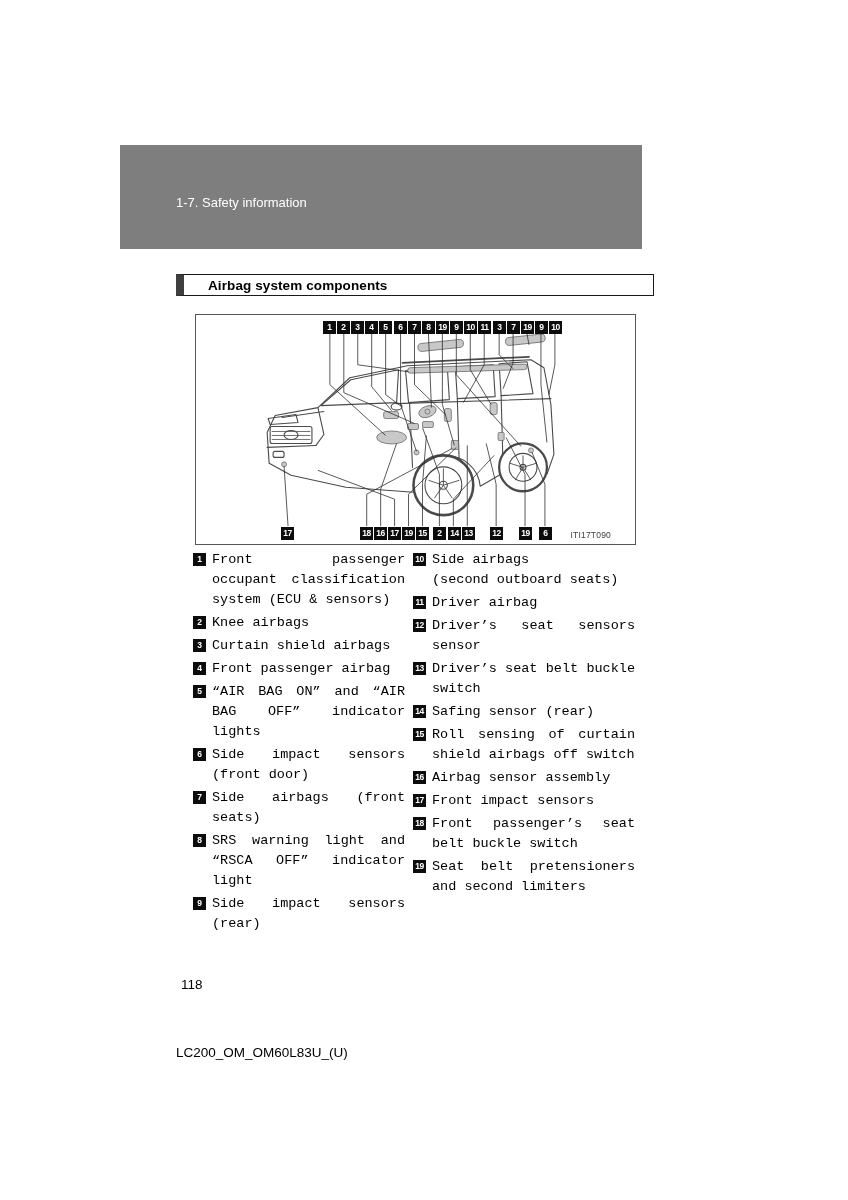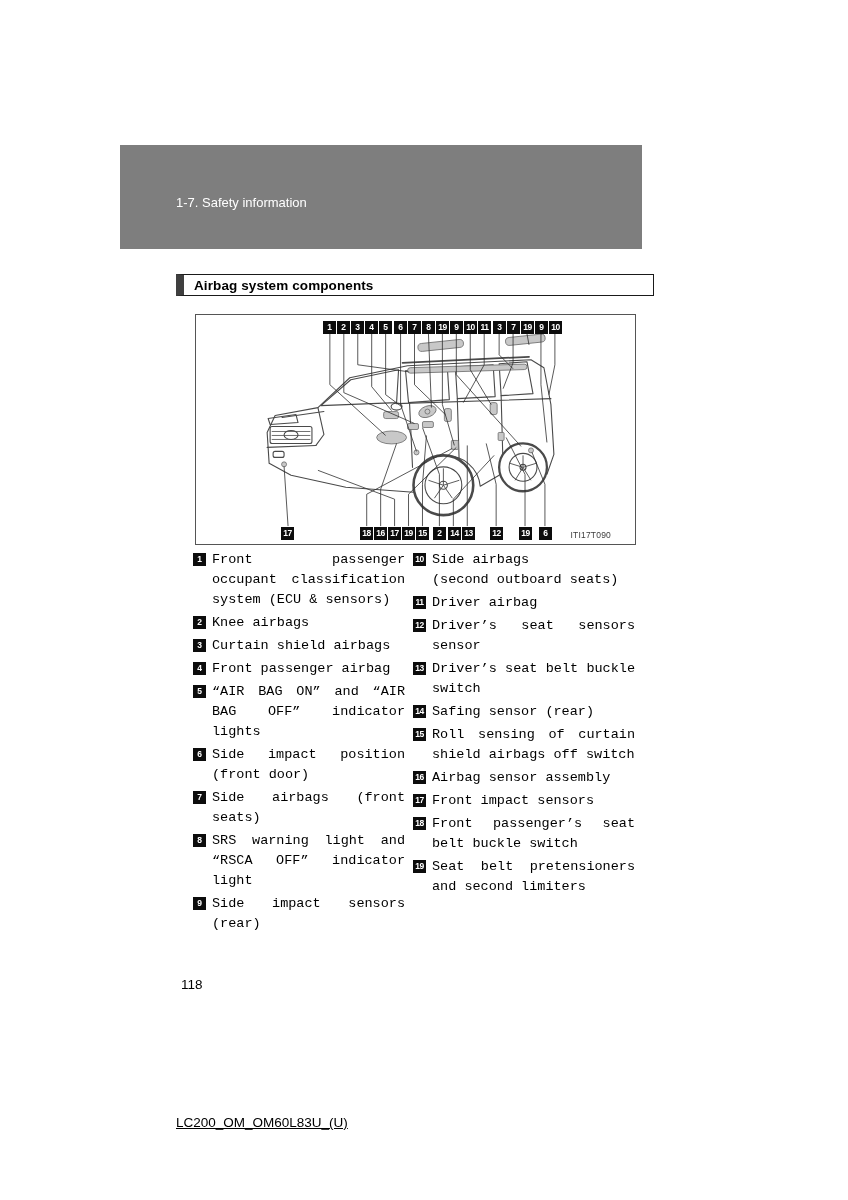--- a/index.html
+++ b/index.html
@@ -16,21 +16,21 @@
     background:#7e7e7e;
   }
   .header-band .crumb {
     position:absolute; left:56px; top:50px; color:#ffffff; font-size:13px;
   }
 
   
   .title-box {
     position:absolute; left:176px; top:274px; width:478px; height:22px;
     border:1px solid #1a1a1a; border-left:8px solid #3f3f3f;
-    background:#fff; display:flex; align-items:center; padding-left:10px;
+    background:#fff; display:flex; align-items:center; padding-left:24px;
   }
   .title-box h1 { font-size:13.5px; font-weight:bold; letter-spacing:0.1px; }
 
   
   .figure-box {
     position:absolute; left:195px; top:314px; width:441px; height:231px;
     border:1px solid #555; background:#fff;
   }
   .figure-box svg { position:absolute; left:0; top:0; }
   .m {
@@ -54,21 +54,21 @@
     font-size:8.5px; font-weight:bold; text-align:center; line-height:13px;
     margin-top:3px; letter-spacing:-0.4px;
   }
   .lt {
     flex:1; font-size:13.5px; line-height:20px; text-align:justify;
     white-space:pre-line;
     font-family:Liberation Mono, monospace;
   }
 
   .page-number { position:absolute; left:181px; top:977px; font-size:13.5px; }
-  .footer-code { position:absolute; left:176px; top:1115px; font-size:13.5px;text-decoration:underline; }
+  .footer-code { position:absolute; left:176px; top:1045px; font-size:13.5px; }
 </style>
 </head>
 <body>
 
 <div class="page">
 
   <div class="header-band">
     <span class="crumb">1-7. Safety information</span>
   </div>
 
@@ -214,21 +214,21 @@
         <div class="legend-item">
           <span class="lm">4</span>
           <span class="lt">Front passenger airbag</span>
         </div>
         <div class="legend-item">
           <span class="lm">5</span>
           <span class="lt">“AIR BAG ON” and “AIR BAG OFF” indicator lights</span>
         </div>
         <div class="legend-item">
           <span class="lm">6</span>
-          <span class="lt">Side impact position (front door)</span>
+          <span class="lt">Side impact sensors (front door)</span>
         </div>
         <div class="legend-item">
           <span class="lm">7</span>
           <span class="lt">Side airbags (front seats)</span>
         </div>
         <div class="legend-item">
           <span class="lm">8</span>
           <span class="lt">SRS warning light and “RSCA OFF” indicator light</span>
         </div>
         <div class="legend-item">

